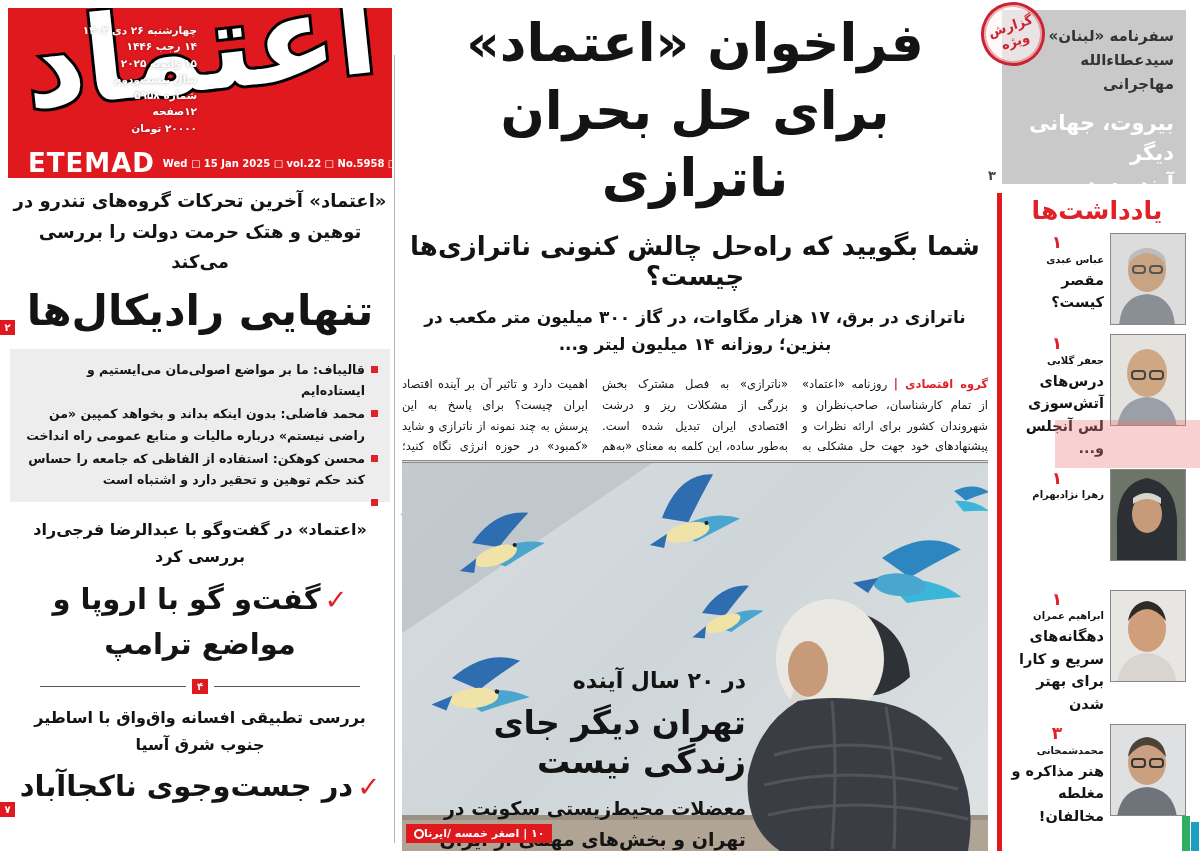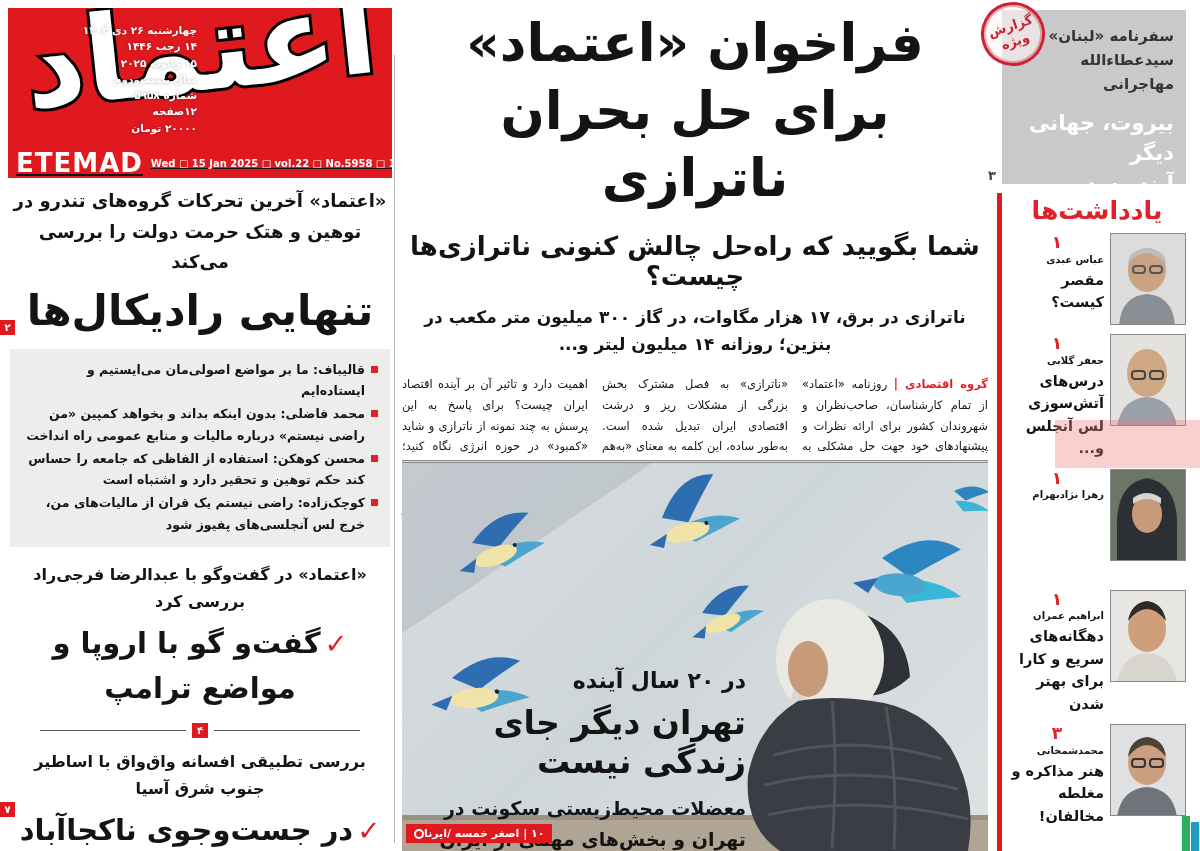--- a/index.html
+++ b/index.html
@@ -9,21 +9,21 @@
   html,body{background:#777;}
   .page{position:relative;width:1200px;height:851px;background:#fff;overflow:hidden;
         font-family:"DejaVu Sans","Liberation Sans",sans-serif;color:var(--ink);}
   
   .masthead{position:absolute;left:8px;top:8px;width:384px;height:170px;background:var(--red);overflow:hidden;}
   .logo-fa{position:absolute;left:0;top:-18px;width:100%;text-align:center;font-size:118px;font-weight:bold;
            color:#fff;-webkit-text-stroke:6px #000;paint-order:stroke fill;transform:rotate(-6deg);line-height:1;}
   .mh-dates{position:absolute;right:195px;top:14px;width:130px;direction:rtl;text-align:right;
             color:#fff;font-size:10.5px;font-weight:bold;line-height:1.55;z-index:2;text-shadow:0 0 3px rgba(0,0,0,.35);}
   .mh-bottom{position:absolute;left:0;bottom:0;width:100%;height:30px;display:flex;align-items:center;
-             gap:8px;padding:0 8px;z-index:2;direction:ltr;text-decoration:underline;}
+             gap:8px;padding:0 20px;z-index:2;direction:ltr;}
   .mh-en-logo{color:#fff;font-size:26px;font-weight:bold;letter-spacing:1px;line-height:1;}
   .mh-en-info{color:#fff;font-size:10px;font-weight:bold;white-space:nowrap;}
   
   .vline{position:absolute;left:394px;top:55px;bottom:8px;width:1px;background:#b5b5b5;}
   .redbar{position:absolute;left:997px;top:193px;bottom:0;width:5px;background:var(--red);}
   
   .lead{position:absolute;left:402px;top:10px;width:586px;direction:rtl;text-align:center;}
   .lead-h1{font-size:52px;font-weight:bold;line-height:1.3;letter-spacing:-1px;}
   .lead-sub1{margin-top:18px;font-size:26px;font-weight:bold;}
   .lead-sub2{margin-top:13px;font-size:17px;font-weight:bold;line-height:1.6;}
@@ -298,21 +298,21 @@
   <div class="band"></div>
 
   <div class="leftcol">
     <div class="kicker">«اعتماد» آخرین تحرکات گروه‌های تندرو در توهین و هتک حرمت دولت را بررسی می‌کند</div>
     <div class="bighead">تنهایی رادیکال‌ها</div>
 
     <div class="graybox">
       <div class="bullet"><span class="sq"></span><span>قالیباف: ما بر مواضع اصولی‌مان می‌ایستیم و ایستاده‌ایم</span></div>
       <div class="bullet"><span class="sq"></span><span>محمد فاضلی: بدون اینکه بداند و بخواهد کمپین «من راضی نیستم» درباره مالیات و منابع عمومی راه انداخت</span></div>
       <div class="bullet"><span class="sq"></span><span>محسن کوهکن: استفاده از الفاظی که جامعه را حساس کند حکم توهین و تحقیر دارد و اشتباه است</span></div>
-      <div class="bullet"><span class="sq"></span><span>کوچک‌زاده: راضی نیستم یک قران از مالیات‌های من، خرج لس آنجلسی‌های پفیوز شود</span></div>
+      <div class="bullet"><span class="sq"></span></div>
     </div>
 
     <div class="h2wrap">
       <div class="kicker" style="font-size:16px">«اعتماد» در گفت‌وگو با عبدالرضا فرجی‌راد بررسی کرد</div>
       <div class="midhead"><span class="chk">✓</span><span>گفت‌و گو با اروپا و مواضع ترامپ</span></div>
     </div>
 
     <div class="rule">
         <span class="ln"></span>
         <span class="pgbadge">۴</span>

